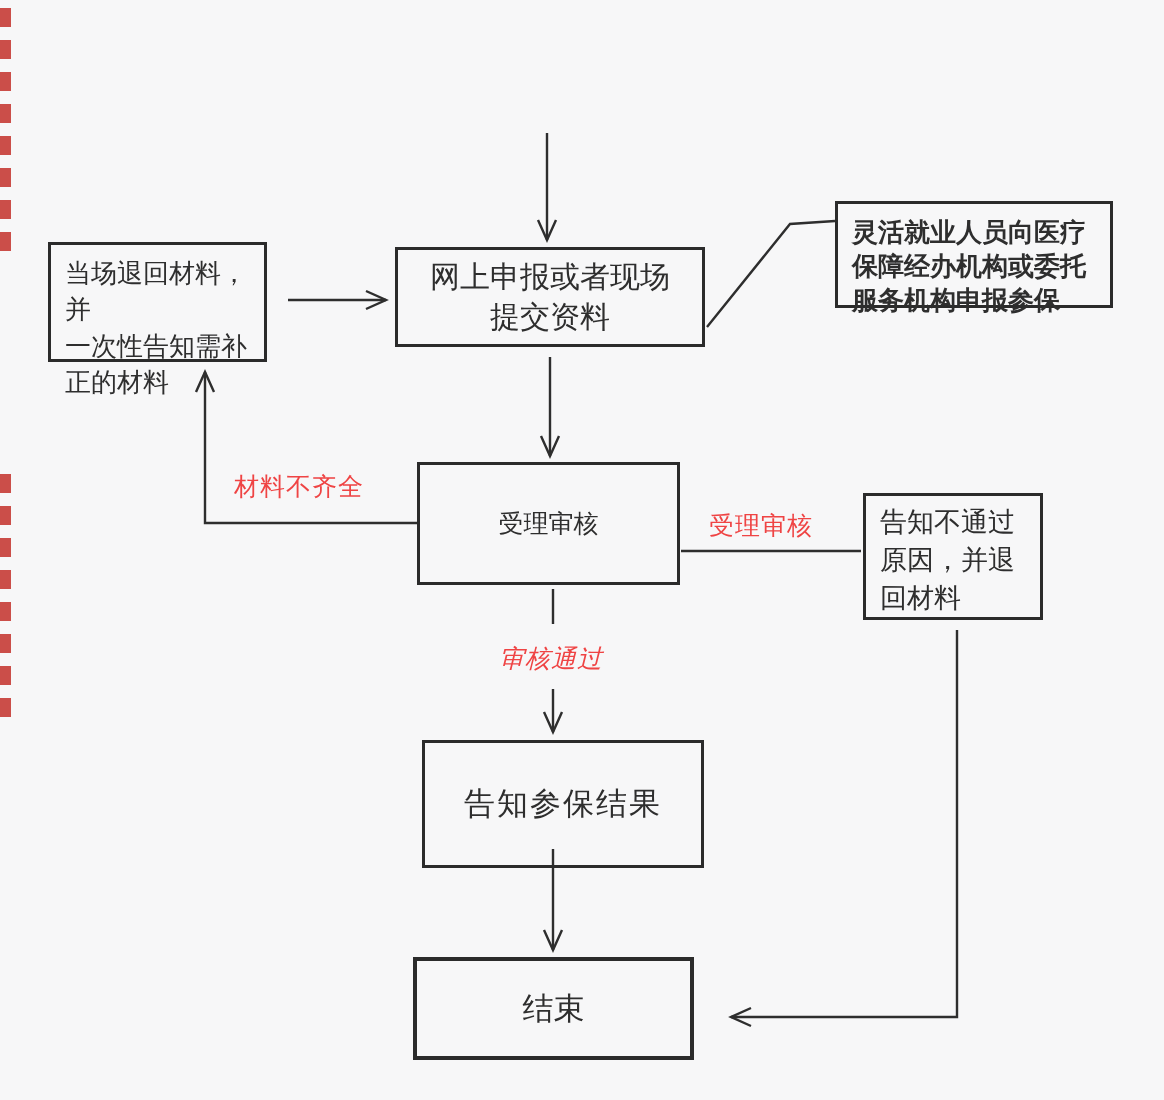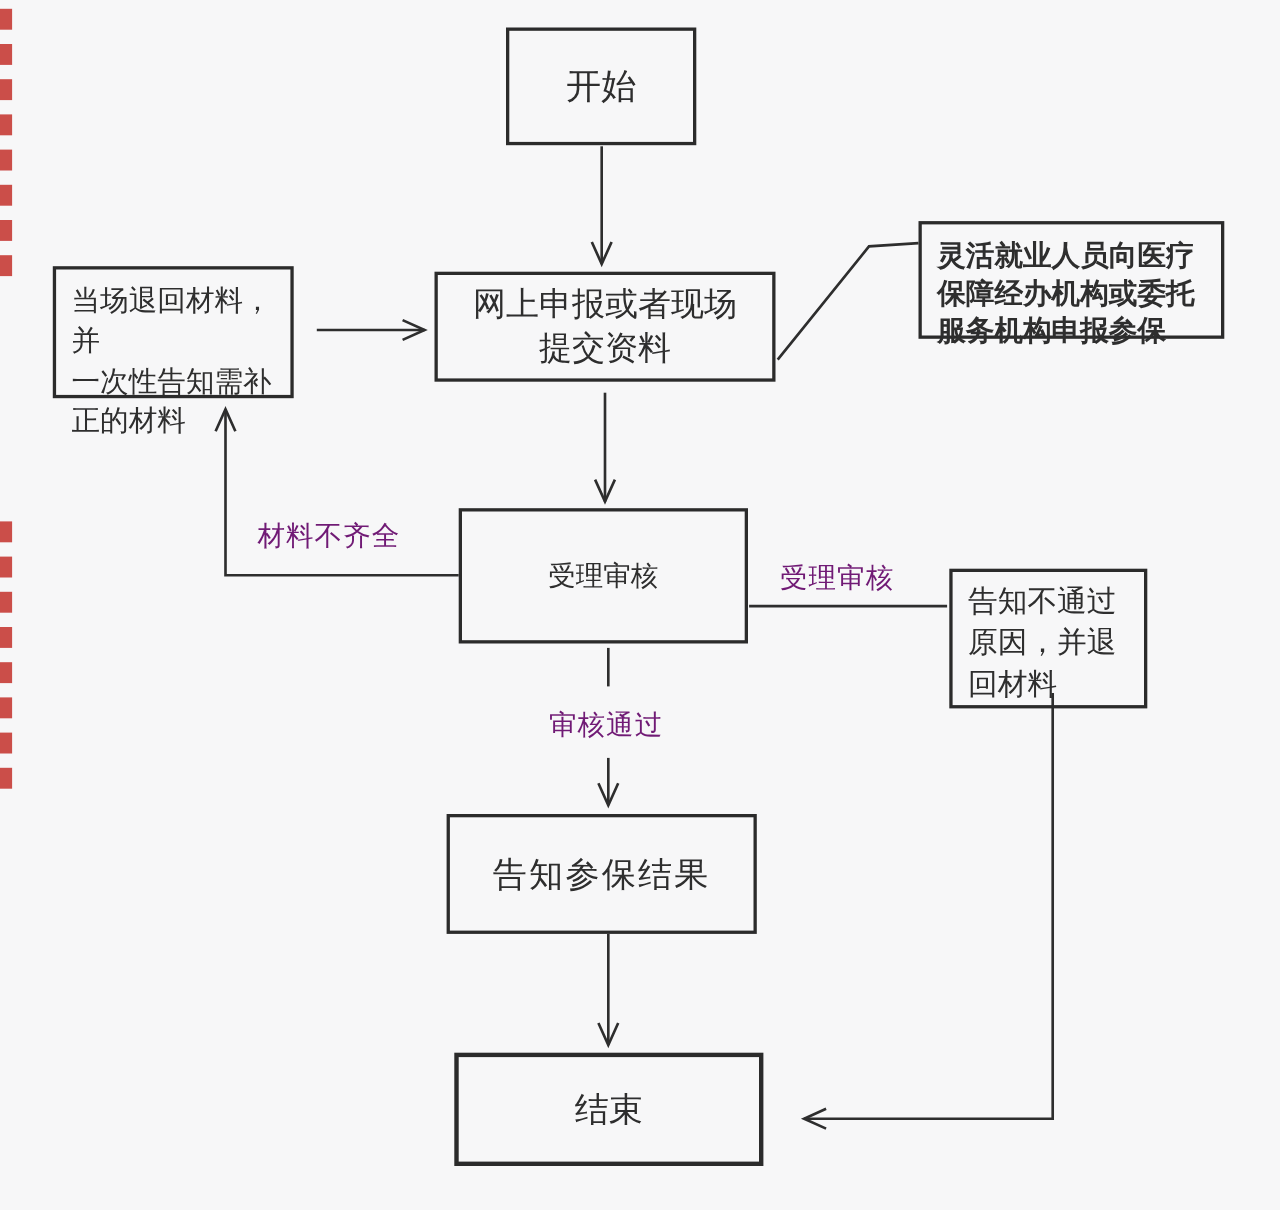--- a/index.html
+++ b/index.html
@@ -42,32 +42,32 @@
   }
   .sans {
     font-family: "Liberation Sans", "DejaVu Sans", sans-serif;
   }
   
   .n-start   { left: 460px; top: 25px;  width: 173px; height: 107px; font-size: 32px; }
   .n-submit  { left: 395px; top: 247px; width: 310px; height: 100px; font-size: 30px; line-height: 1.35; }
   .n-return  { left: 48px;  top: 242px; width: 219px; height: 120px; font-size: 26px; line-height: 1.4; padding: 10px 10px 0 14px; }
   .n-note    { left: 835px; top: 201px; width: 278px; height: 107px; font-size: 26px; line-height: 1.3; padding: 12px 4px 0 14px; font-weight: bold; border-width: 3px; }
   .n-review  { left: 417px; top: 462px; width: 263px; height: 123px; font-size: 25px; }
-  .n-reject  { left: 863px; top: 493px; width: 180px; height: 127px; font-size: 27px; line-height: 1.4; padding: 8px 4px 0 14px; margin-top: 24px; }
-  .n-result  { left: 406px; top: 740px; width: 282px; height: 109px; font-size: 31px; letter-spacing: 2px; }
+  .n-reject  { left: 863px; top: 493px; width: 180px; height: 127px; font-size: 27px; line-height: 1.4; padding: 8px 4px 0 14px; }
+  .n-result  { left: 422px; top: 740px; width: 282px; height: 128px; font-size: 31px; letter-spacing: 2px; }
   .n-end     { left: 413px; top: 957px; width: 281px; height: 103px; font-size: 31px; border-width: 4px; }
   .edge-label {
     position: absolute;
-    color: #701a75;
+    color: #ef4444;
     font-size: 25px;
     letter-spacing: 1px;
   }
   .l-materials { left: 234px; top: 470px; }
   .l-failed    { left: 709px; top: 509px; }
-  .l-passed    { left: 499px; top: 642px; }
+  .l-passed    { left: 499px; top: 642px; font-style: italic; }
   
   .red-mark {
     position: absolute;
     left: 0px;
     width: 11px;
     height: 19px;
     background: #c3302a;
     opacity: 0.85;
   }
 </style>
@@ -89,21 +89,20 @@
       <line x1="550" y1="357" x2="550" y2="456" marker-end="url(#arrow)"></line>
       <polyline points="417,523 205,523 205,372" marker-end="url(#arrow)"></polyline>
       <line x1="681" y1="551" x2="861" y2="551"></line>
       <line x1="553" y1="589" x2="553" y2="624"></line>
       <line x1="553" y1="689" x2="553" y2="732" marker-end="url(#arrow)"></line>
       <line x1="553" y1="849" x2="553" y2="950" marker-end="url(#arrow)"></line>
       <polyline points="957,630 957,1017 731,1017" marker-end="url(#arrow)"></polyline>
     </g>
   </svg>
 
-  <div class="node center serif n-start">开始</div>
 
   <div class="node center serif n-submit">网上申报或者现场
 提交资料</div>
 
   <div class="node sans n-return">当场退回材料，并
 一次性告知需补
 正的材料</div>
 
   <div class="node sans n-note">灵活就业人员向医疗
 保障经办机构或委托

